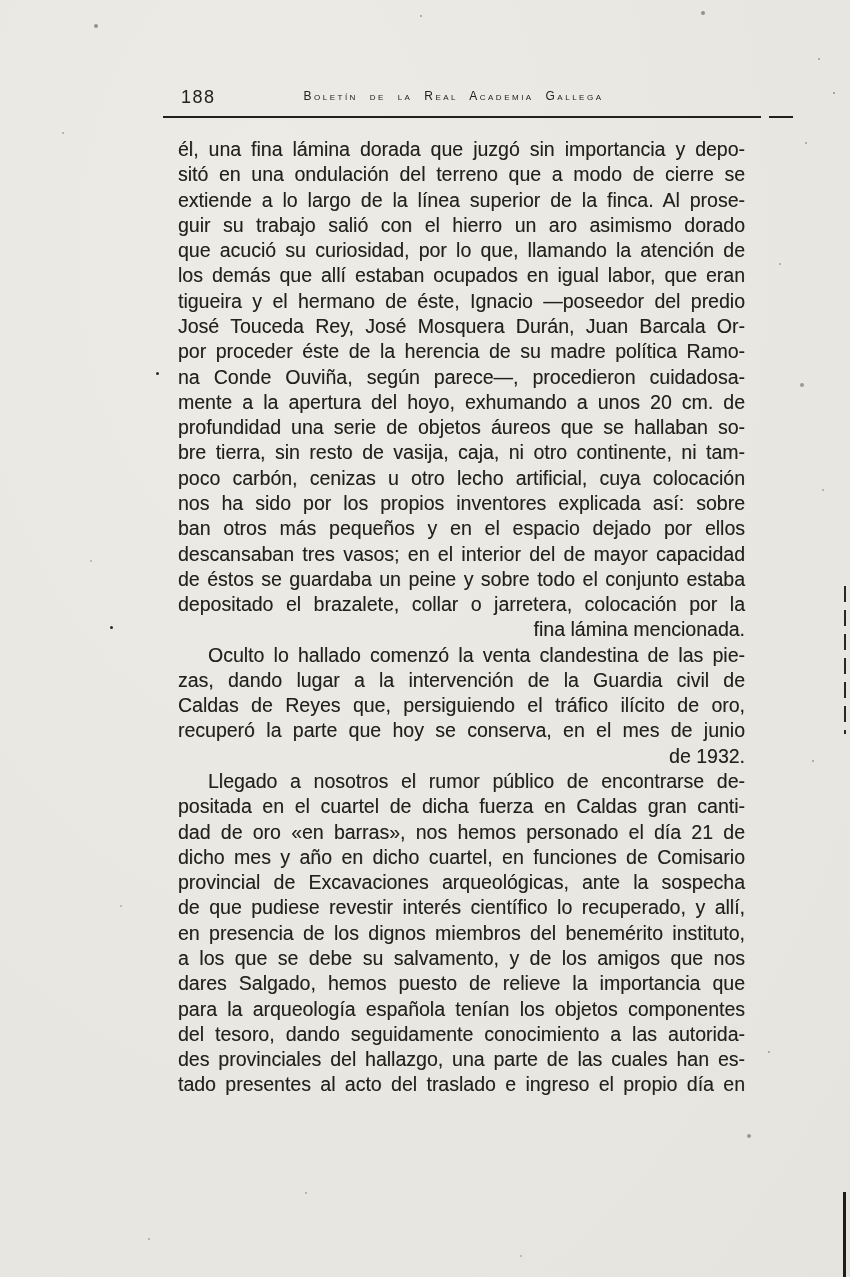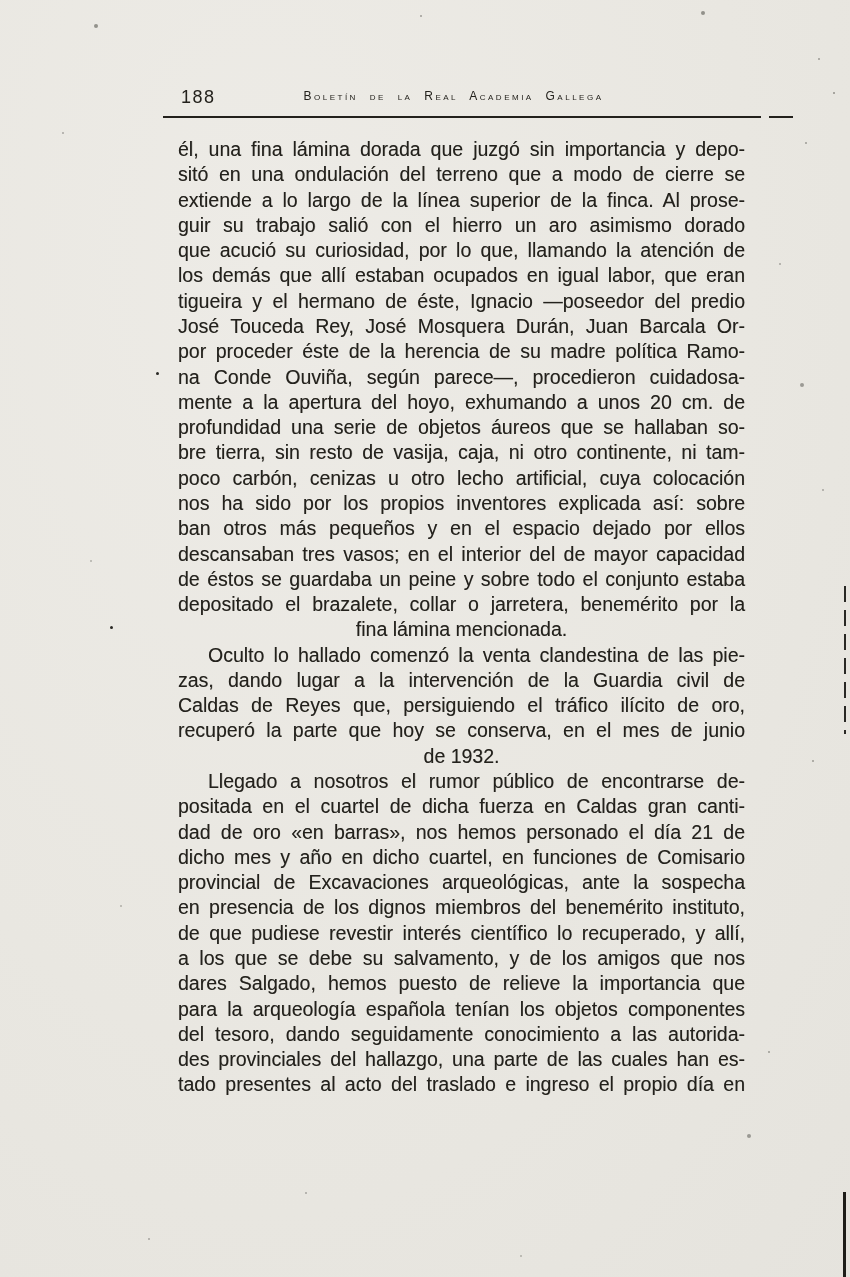--- a/index.html
+++ b/index.html
@@ -29,21 +29,21 @@
     background:linear-gradient(to right, #23211c 0 598px, transparent 598px 606px, #23211c 606px 100%);
   }
   .body-text {
     position:absolute; left:170px; top:137px; width:567px;
     font-size:19.5px; line-height:25.28px;
     text-shadow:0.3px 0.3px 0 rgba(35,33,28,0.35);
     margin-left:8px;
   }
   .line { text-align:justify; text-align-last:justify; }
   .line.indent { padding-left:30px; }
-  .line.last { text-align:center; text-align-last:auto; }
+  .line.last { text-align:right; text-align-last:auto; }
   
   .dashed-mark {
     position:absolute; left:844px; top:586px; width:2px; height:148px;
     background:repeating-linear-gradient(to bottom, #2a2925 0 16px, transparent 16px 24px);
   }
   .solid-mark {
     position:absolute; left:843px; top:1192px; width:3px; height:85px;
     background:#1e1d19;
   }
   .margin-dot-1 { position:absolute; left:156px; top:372px; width:3px; height:3px; border-radius:50%; background:#2a2925; }
@@ -94,34 +94,34 @@
       <div class="line">por proceder éste de la herencia de su madre política Ramo-</div>
       <div class="line">na Conde Ouviña, según parece—, procedieron cuidadosa-</div>
       <div class="line">mente a la apertura del hoyo, exhumando a unos 20 cm. de</div>
       <div class="line">profundidad una serie de objetos áureos que se hallaban so-</div>
       <div class="line">bre tierra, sin resto de vasija, caja, ni otro continente, ni tam-</div>
       <div class="line">poco carbón, cenizas u otro lecho artificial, cuya colocación</div>
       <div class="line">nos ha sido por los propios inventores explicada así: sobre</div>
       <div class="line">ban otros más pequeños y en el espacio dejado por ellos</div>
       <div class="line">descansaban tres vasos; en el interior del de mayor capacidad</div>
       <div class="line">de éstos se guardaba un peine y sobre todo el conjunto estaba</div>
-      <div class="line">depositado el brazalete, collar o jarretera, benemérito por la</div>
+      <div class="line">depositado el brazalete, collar o jarretera, colocación por la</div>
       <div class="line last">fina lámina mencionada.</div>
       <div class="line indent">Oculto lo hallado comenzó la venta clandestina de las pie-</div>
       <div class="line">zas, dando lugar a la intervención de la Guardia civil de</div>
       <div class="line">Caldas de Reyes que, persiguiendo el tráfico ilícito de oro,</div>
       <div class="line">recuperó la parte que hoy se conserva, en el mes de junio</div>
       <div class="line last">de 1932.</div>
       <div class="line indent">Llegado a nosotros el rumor público de encontrarse de-</div>
       <div class="line">positada en el cuartel de dicha fuerza en Caldas gran canti-</div>
       <div class="line">dad de oro «en barras», nos hemos personado el día 21 de</div>
       <div class="line">dicho mes y año en dicho cuartel, en funciones de Comisario</div>
       <div class="line">provincial de Excavaciones arqueológicas, ante la sospecha</div>
+      <div class="line">de que pudiese revestir interés científico lo recuperado, y allí,</div>
       <div class="line">en presencia de los dignos miembros del benemérito instituto,</div>
-      <div class="line">de que pudiese revestir interés científico lo recuperado, y allí,</div>
       <div class="line">a los que se debe su salvamento, y de los amigos que nos</div>
       <div class="line">dares Salgado, hemos puesto de relieve la importancia que</div>
       <div class="line">para la arqueología española tenían los objetos componentes</div>
       <div class="line">del tesoro, dando seguidamente conocimiento a las autorida-</div>
       <div class="line">des provinciales del hallazgo, una parte de las cuales han es-</div>
       <div class="line">tado presentes al acto del traslado e ingreso el propio día en</div>
     </div>
 
   <div class="dashed-mark"></div>
   <div class="solid-mark"></div>

